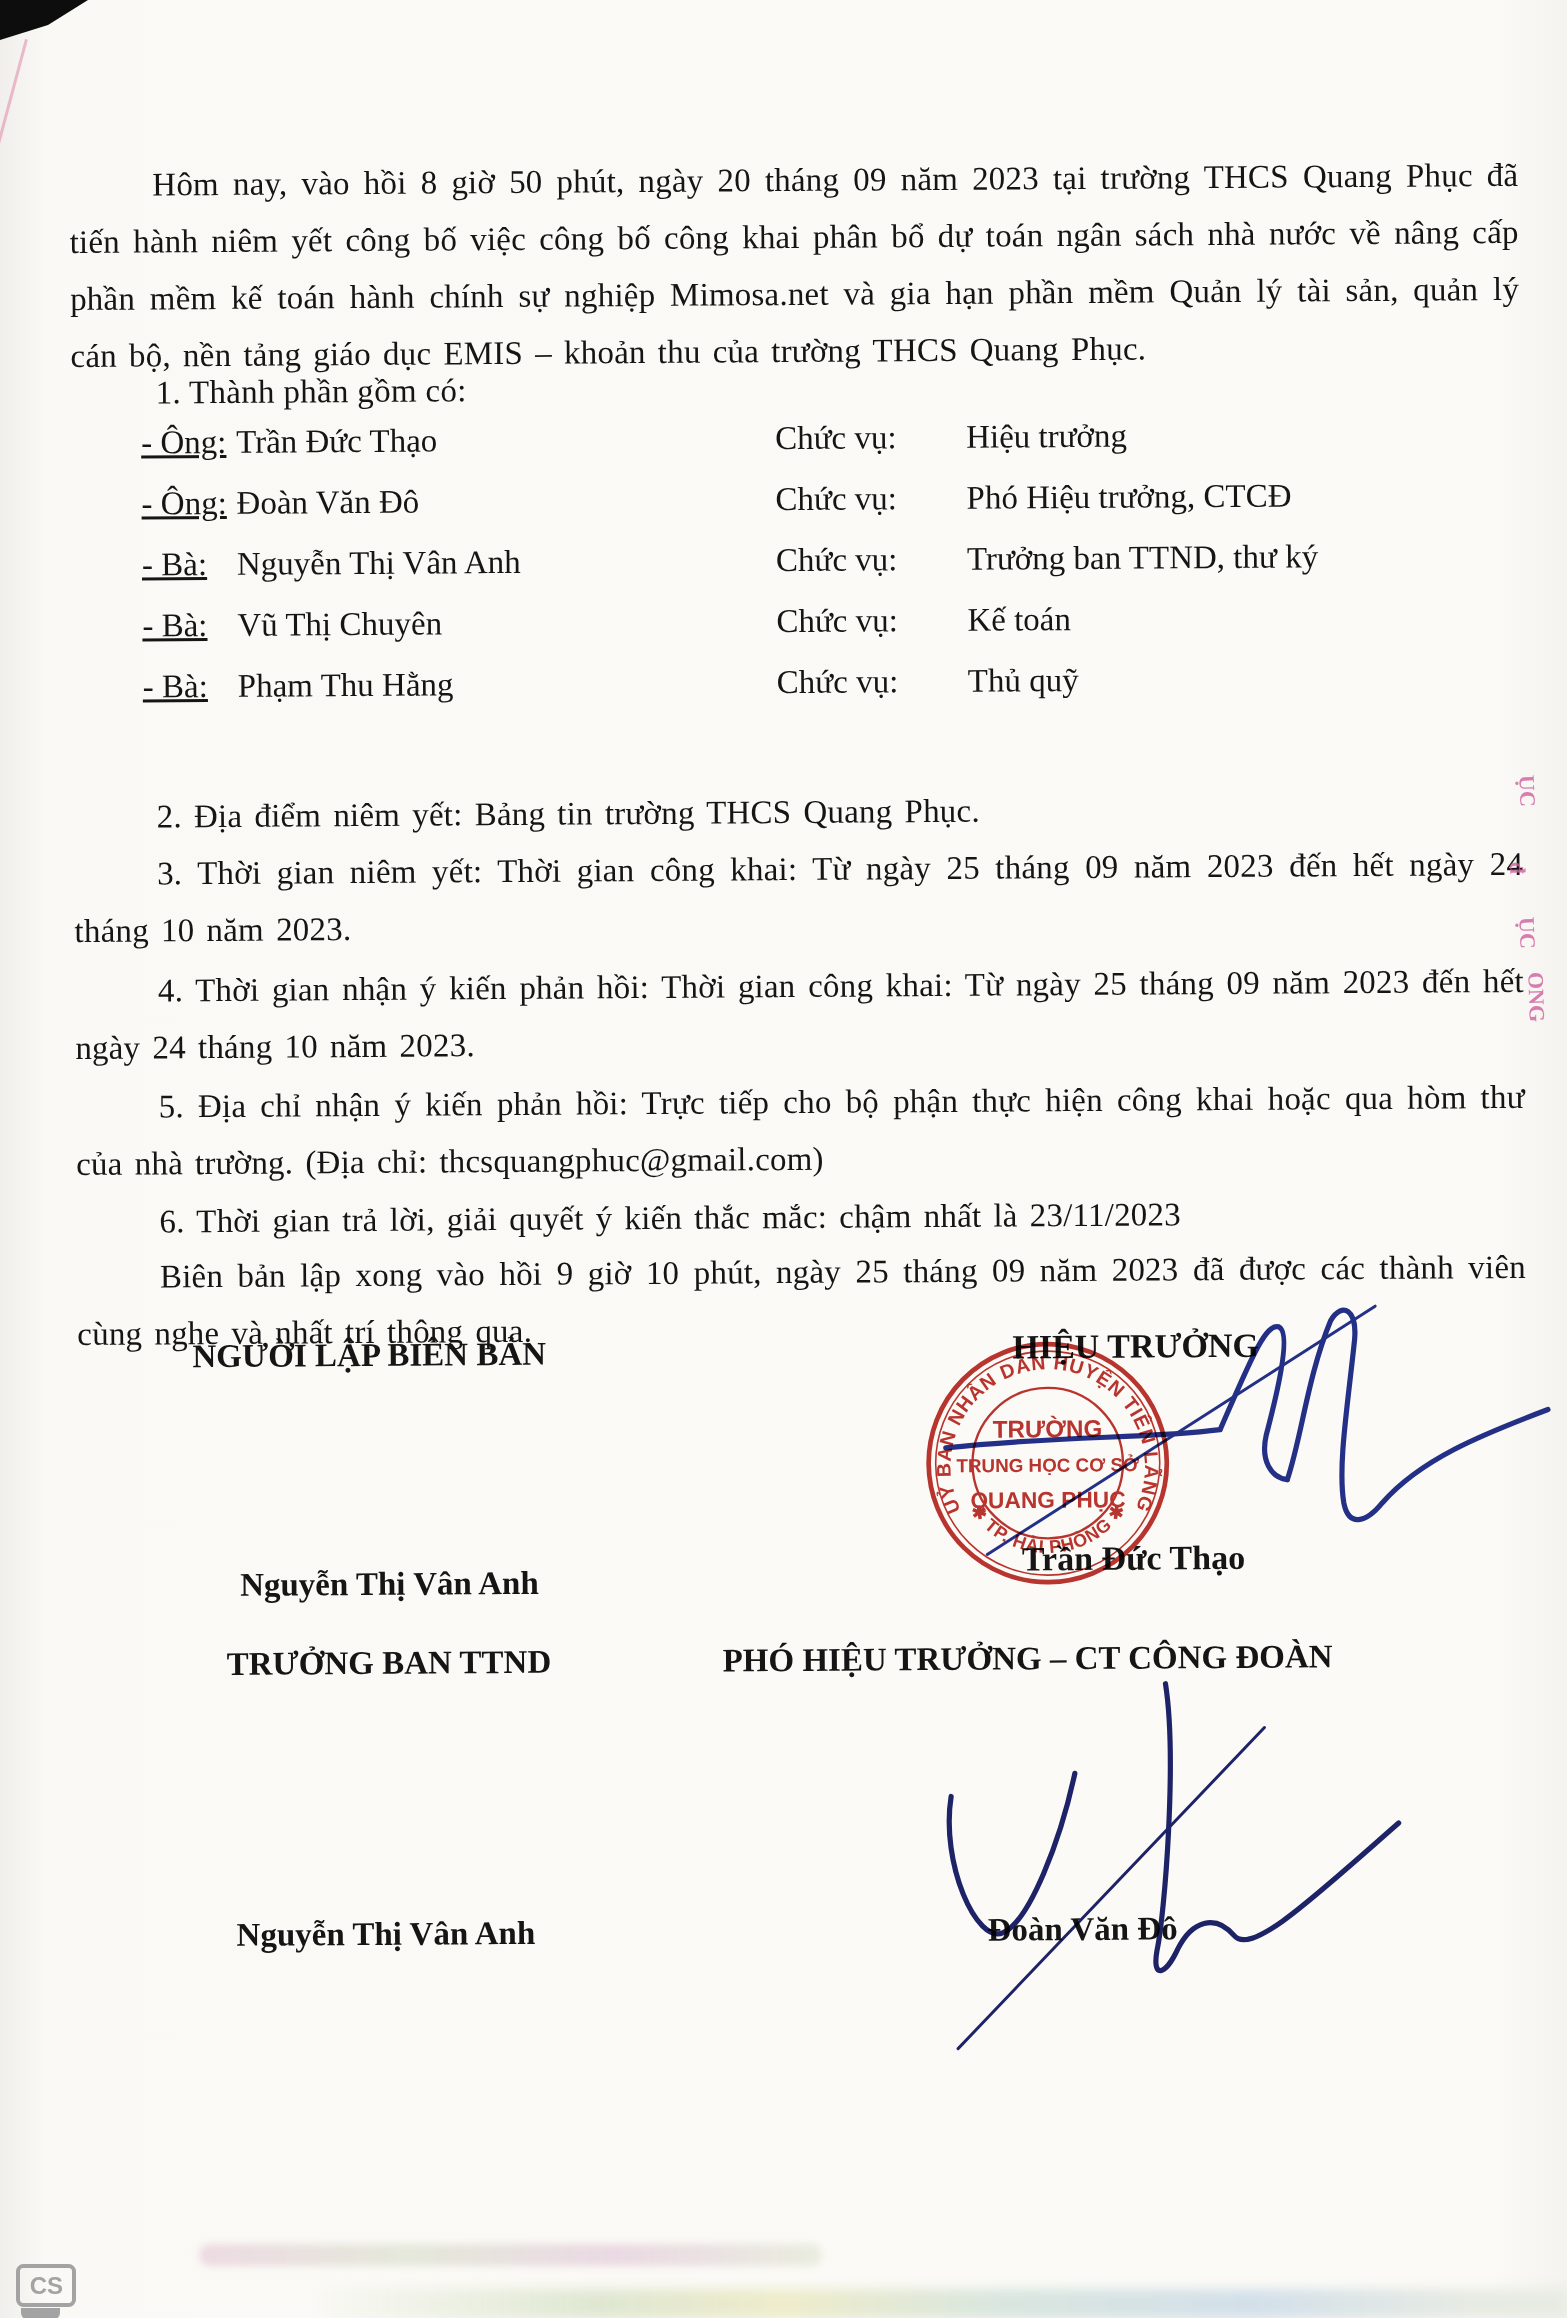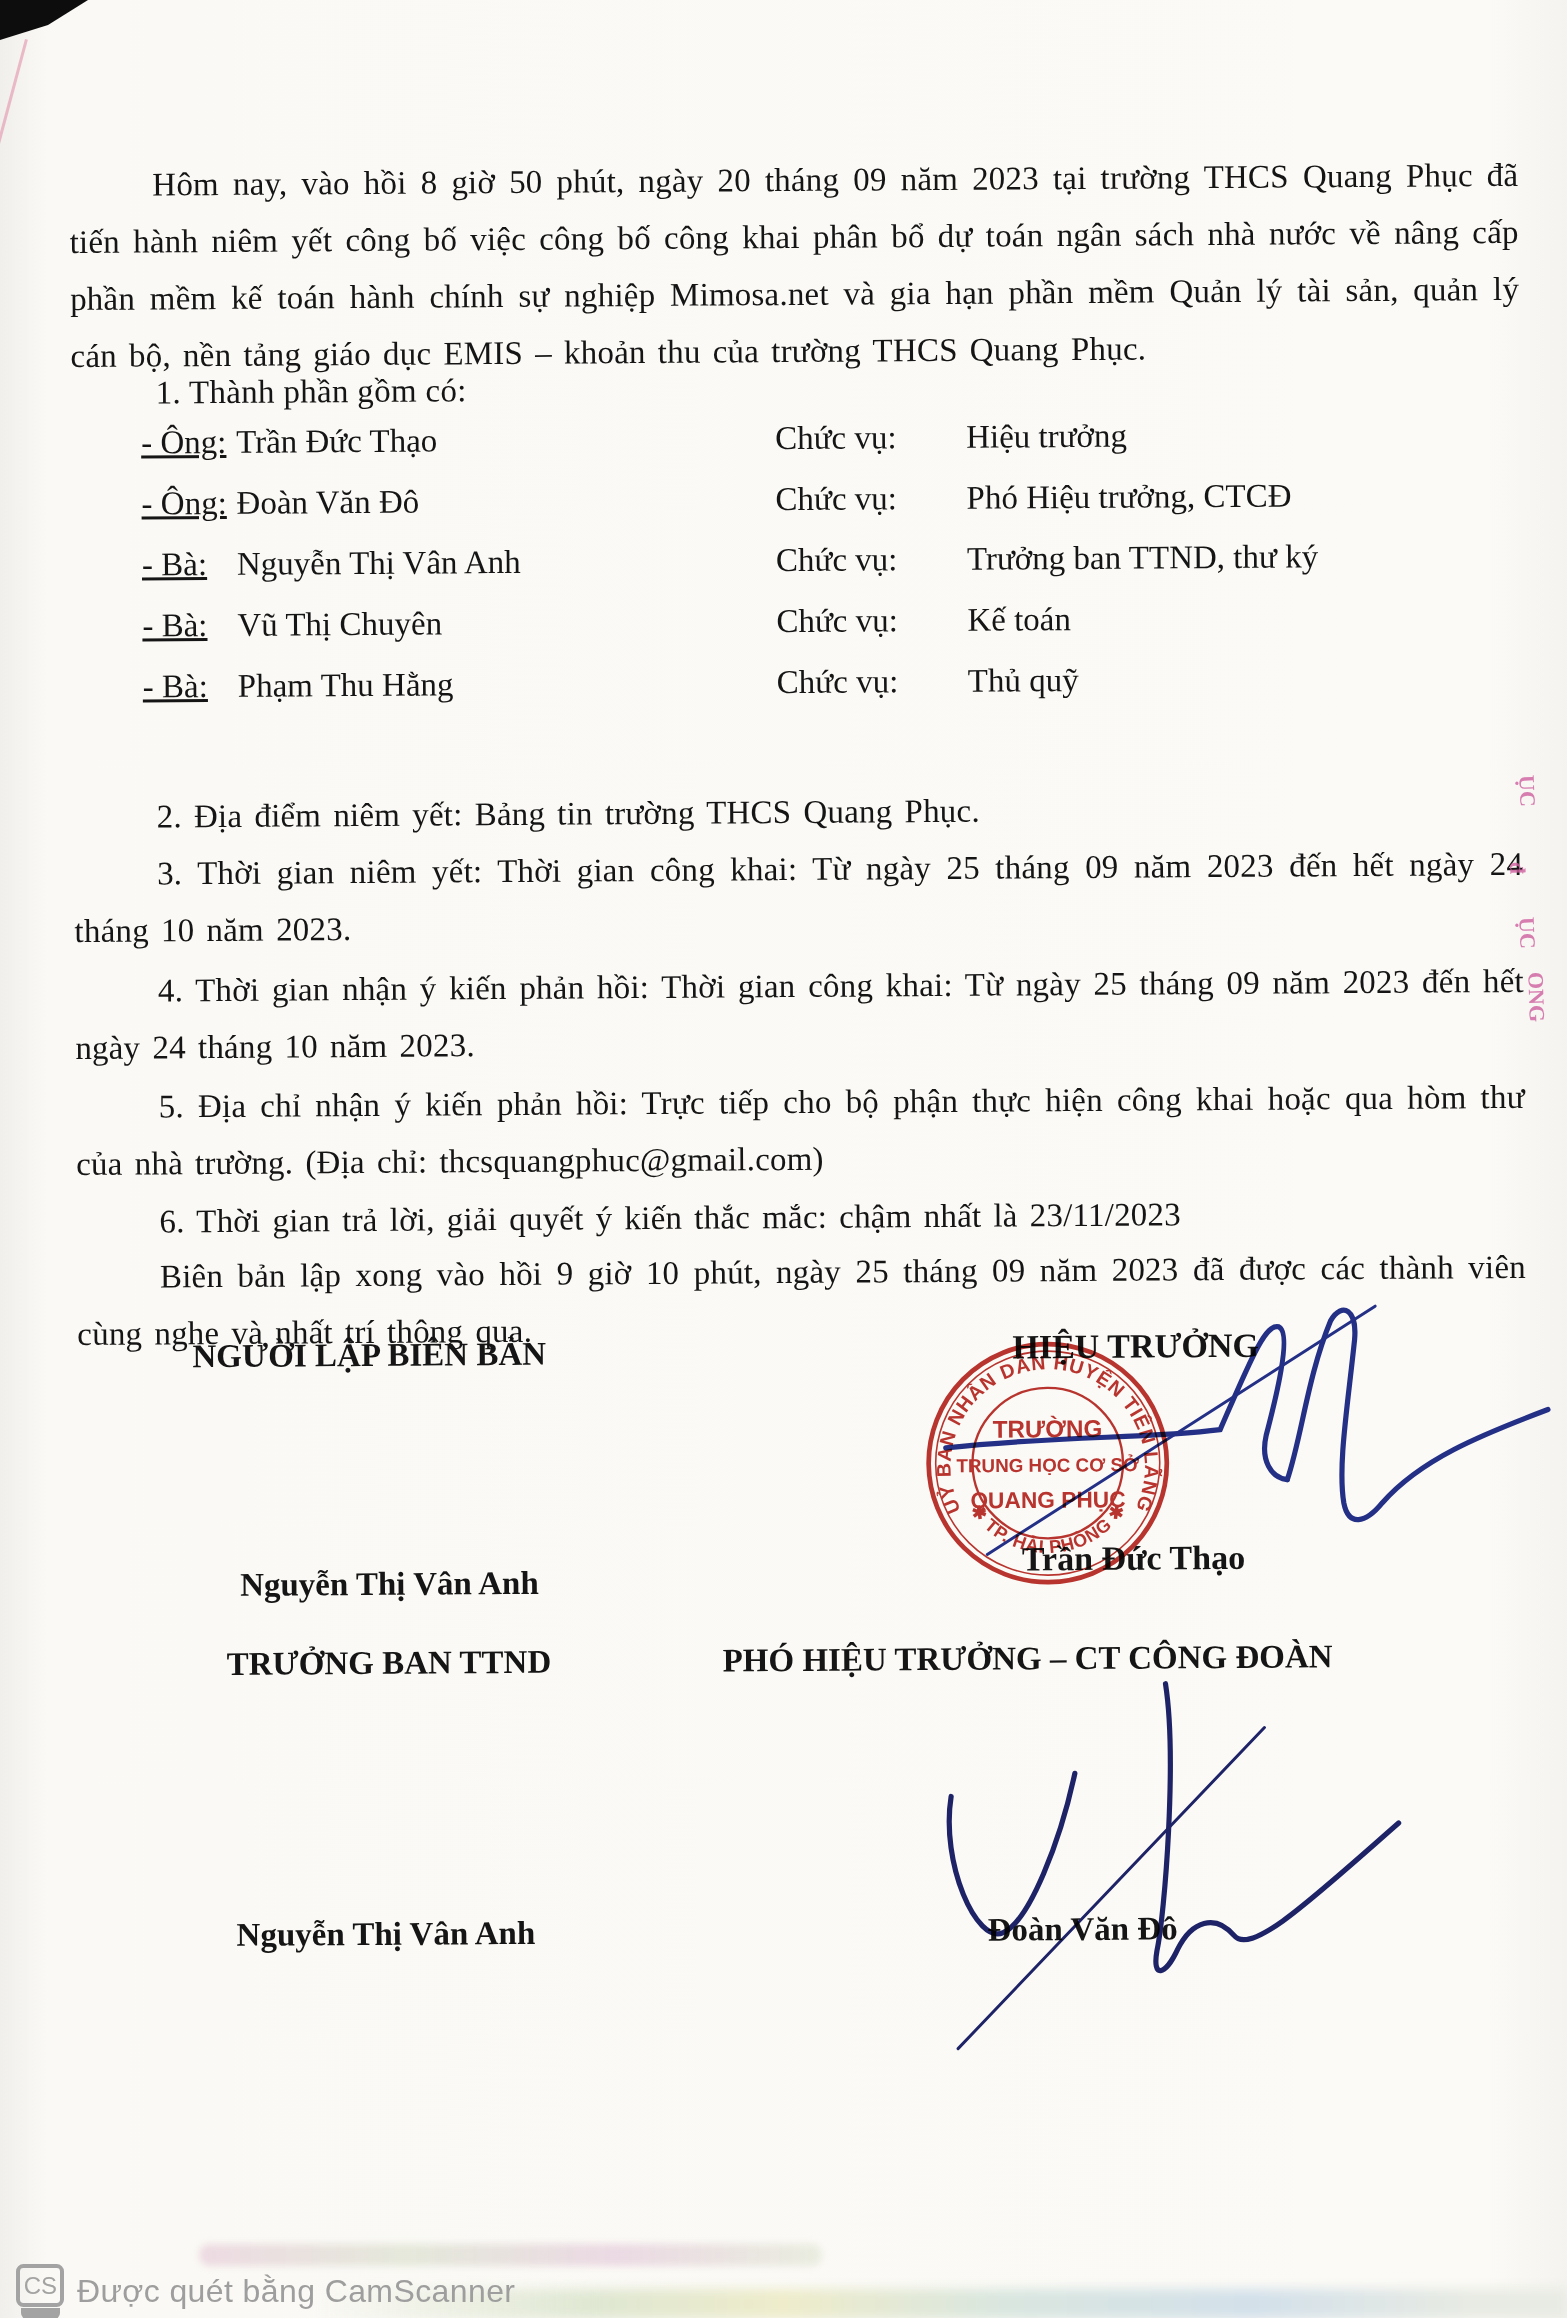--- a/index.html
+++ b/index.html
@@ -33,23 +33,23 @@
   .edge-frag{position:absolute;left:1511px;color:#cf5f9f;font-weight:bold;font-size:22px;
              transform:rotate(88deg);opacity:.8;font-family:"Liberation Serif",serif;}
   .smudge{position:absolute;left:199px;top:2244px;width:623px;height:22px;border-radius:10.4px;
           background:linear-gradient(90deg,rgba(210,150,185,.30),rgba(175,190,150,.28),rgba(205,150,190,.32),rgba(185,200,160,.25));
           filter:blur(3.7px);}
   .bottom-band{position:absolute;left:0;top:2289px;width:1568px;height:30px;
           background:linear-gradient(90deg,rgba(250,249,245,0) 0%,rgba(250,249,245,0) 20%,#dfe7d2 38%,#eeeccb 50%,#d9e6df 64%,#d3e0ea 80%,#e8ebe3 94%);
           filter:blur(5.2px);}
   
   .cs-badge{position:absolute;left:16.3px;top:2264px;width:48px;height:56px;}
-  .cs-box{box-sizing:border-box;width:48px;height:43px;border:4.5px solid #a3a3a3;border-radius:7.4px;
+  .cs-box{box-sizing:border-box;width:60px;height:43px;border:4.5px solid #a3a3a3;border-radius:7.4px;
           display:flex;align-items:center;justify-content:center;
-          font-family:"Liberation Sans",sans-serif;font-weight:normal;font-size:24px;color:#a3a3a3;}
+          font-family:"Liberation Sans",sans-serif;font-weight:bold;font-size:24px;color:#a3a3a3;}
   .cs-tab{width:39px;height:11px;margin:0.7px auto 0;background:#a3a3a3;border-radius:0 0 6px 6px;}
   .cs-text{position:absolute;left:77px;top:2273px;font-family:"Liberation Sans",sans-serif;
            font-size:32px;color:#9e9e9e;letter-spacing:0.4px;}
 </style>
 </head>
 <body>
 
 <div class="page">
 
   <div class="content">
@@ -159,16 +159,15 @@
       <span class="edge-frag" style="top: 920px;">ỤC</span>
       <span class="edge-frag" style="top: 984px;">ONG</span>
     </div>
   <div class="smudge"></div>
   <div class="bottom-band"></div>
 
   <div class="cs-badge">
     <div class="cs-box">CS</div>
     <div class="cs-tab"></div>
   </div>
-  <div class="cs-text">Được quét bằng CamScanner</div>
 
 </div>
 
 
 </body></html>

